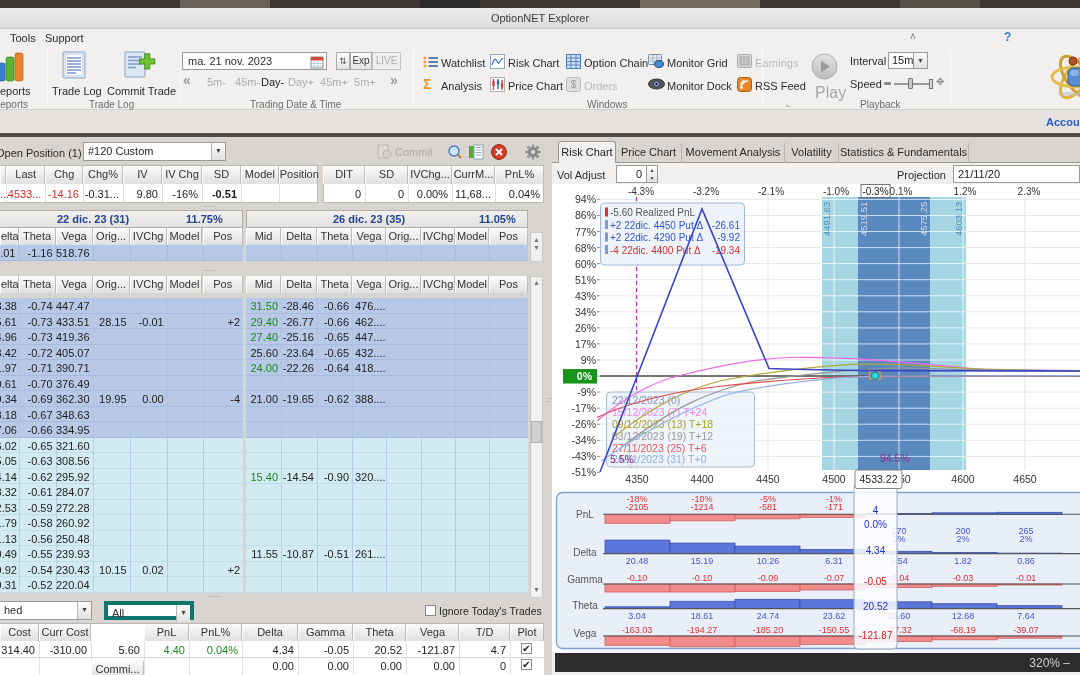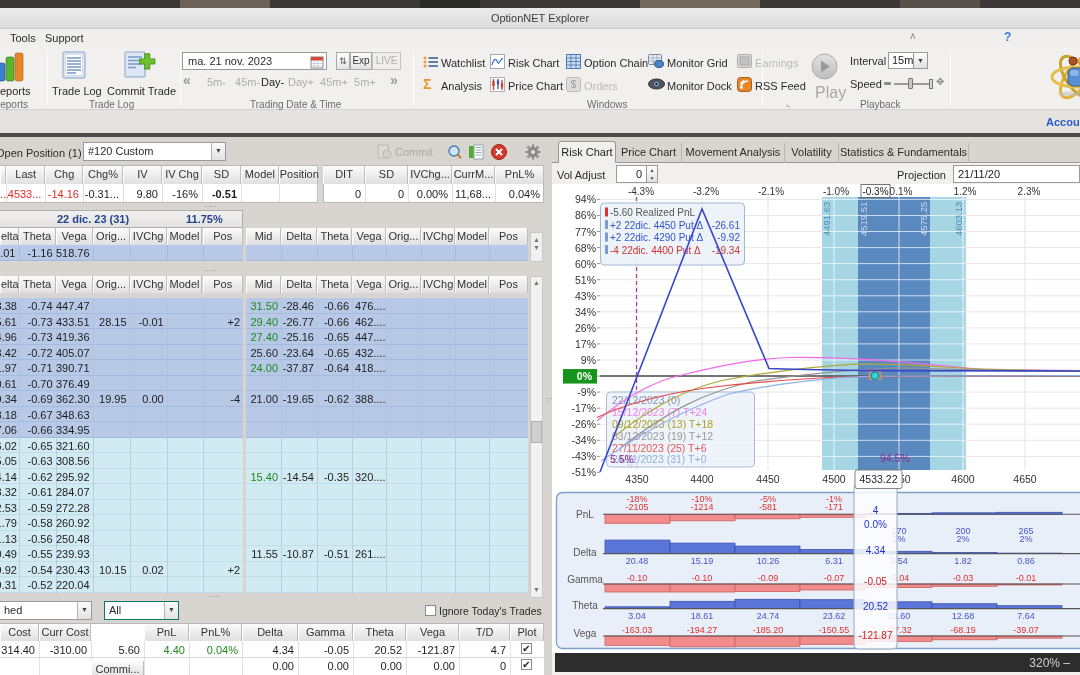--- a/index.html
+++ b/index.html
@@ -291,20 +291,24 @@
 <span class="num" style="left:0px;top:51px;color:#e02a2a;text-align:left;">...</span>
 <span class="num" style="right:183px;top:51px;">0</span>
 <span class="num" style="right:140px;top:51px;">0</span>
 <span class="num" style="right:96px;top:51px;">0.00%</span>
 <span class="num" style="right:53px;top:51px;">11,68...</span>
 <span class="num" style="right:4px;top:51px;">0.04%</span>
 <div class="abs" style="left:204px;top:66px;width:18px;height:4px;color:#9a9a9a;font-size:9px;line-height:2px;">.....</div>
 <div class="abs" style="left:0;top:73px;width:243px;height:18px;background:linear-gradient(#f2f1f0,#e3e1de);border:1px solid #b0aeab;border-left:none;">
       <span class="abs" style="left:57px;top:2px;font-size:11px;font-weight:bold;color:#23448f;">22 dic. 23 (31)</span>
       <span class="abs" style="left:186px;top:2px;font-size:11px;font-weight:bold;color:#23448f;">11.75%</span>
+    </div>
+<div class="abs" style="left:246px;top:73px;width:282px;height:18px;background:linear-gradient(#f2f1f0,#e3e1de);border:1px solid #b0aeab;">
+      <span class="abs" style="left:86px;top:2px;font-size:11px;font-weight:bold;color:#23448f;">26 dic. 23 (35)</span>
+      <span class="abs" style="left:232px;top:2px;font-size:11px;font-weight:bold;color:#23448f;">11.05%</span>
     </div>
 <div class="hdrcell" style="left:0px;top:91px;width:18.5px;height:17px;line-height:16px;">elta</div>
 <div class="hdrcell" style="left:18.5px;top:91px;width:37.1px;height:17px;line-height:16px;">Theta</div>
 <div class="hdrcell" style="left:55.6px;top:91px;width:36.99999999999999px;height:17px;line-height:16px;">Vega</div>
 <div class="hdrcell" style="left:92.6px;top:91px;width:37.0px;height:17px;line-height:16px;">Orig...</div>
 <div class="hdrcell" style="left:129.6px;top:91px;width:37.099999999999994px;height:17px;line-height:16px;">IVChg</div>
 <div class="hdrcell" style="left:166.7px;top:91px;width:35.80000000000001px;height:17px;line-height:16px;">Model</div>
 <div class="hdrcell" style="left:202.5px;top:91px;width:40.5px;height:17px;line-height:16px;">Pos</div>
 <div class="hdrcell" style="left:246px;top:91px;width:35px;height:17px;line-height:16px;">Mid</div>
 <div class="hdrcell" style="left:281px;top:91px;width:36px;height:17px;line-height:16px;">Delta</div>
@@ -479,45 +483,45 @@
 <span class="num" style="left:355px;top:178.5px;text-align:left;">462....</span>
 <span class="num" style="right:266px;top:194.0px;color:#1e8a1e;">27.40</span>
 <span class="num" style="right:230px;top:194.0px;">-25.16</span>
 <span class="num" style="right:195px;top:194.0px;">-0.65</span>
 <span class="num" style="left:355px;top:194.0px;text-align:left;">447....</span>
 <span class="num" style="right:266px;top:209.5px;color:#1d1d1d;">25.60</span>
 <span class="num" style="right:230px;top:209.5px;">-23.64</span>
 <span class="num" style="right:195px;top:209.5px;">-0.65</span>
 <span class="num" style="left:355px;top:209.5px;text-align:left;">432....</span>
 <span class="num" style="right:266px;top:225.0px;color:#1e8a1e;">24.00</span>
-<span class="num" style="right:230px;top:225.0px;">-37.87</span>
+<span class="num" style="right:230px;top:225.0px;">-22.26</span>
 <span class="num" style="right:195px;top:225.0px;">-0.64</span>
 <span class="num" style="left:355px;top:225.0px;text-align:center;">418....</span>
 <span class="num" style="right:266px;top:256.0px;color:#1d1d1d;">21.00</span>
 <span class="num" style="right:230px;top:256.0px;">-19.65</span>
 <span class="num" style="right:195px;top:256.0px;">-0.62</span>
 <span class="num" style="left:355px;top:256.0px;text-align:right;">388....</span>
 <span class="num" style="right:266px;top:333.5px;color:#1e8a1e;">15.40</span>
 <span class="num" style="right:230px;top:333.5px;">-14.54</span>
-<span class="num" style="right:195px;top:333.5px;">-0.35</span>
+<span class="num" style="right:195px;top:333.5px;">-0.90</span>
 <span class="num" style="left:355px;top:333.5px;text-align:left;">320....</span>
 <span class="num" style="right:266px;top:411.0px;color:#1d1d1d;">11.55</span>
 <span class="num" style="right:230px;top:411.0px;">-10.87</span>
 <span class="num" style="right:195px;top:411.0px;">-0.51</span>
 <span class="num" style="left:355px;top:411.0px;text-align:left;">261....</span>
 <div class="abs" style="left:530px;top:139px;width:13px;height:322px;background:#f1f1f1;border:1px solid #c8c8c8;"></div>
 <div class="abs" style="left:530px;top:139px;width:13px;height:15px;font-size:7px;color:#777;text-align:center;line-height:14px;">▲</div>
 <div class="abs" style="left:531px;top:284px;width:11px;height:22px;background:#cfcfcf;border:1px solid #b0b0b0;"></div>
 <div class="abs" style="left:530px;top:446px;width:13px;height:15px;font-size:7px;color:#777;text-align:center;line-height:14px;">▼</div>
 <div class="abs" style="left:208px;top:456px;width:18px;height:4px;color:#9a9a9a;font-size:9px;line-height:2px;">.....</div>
 <div class="abs" style="left:-30px;top:464px;width:122px;height:19px;background:#fff;border:1px solid #9a9a9a;">
       <span class="abs t11" style="left:33px;top:2px;">hed</span>
       <div class="abs" style="right:0;top:0;width:14px;height:17px;background:linear-gradient(#fbfbfb,#e2e2e2);border-left:1px solid #b5b5b5;font-size:7px;color:#444;text-align:center;line-height:16px;">▼</div>
     </div>
-<div class="abs" style="left:104px;top:464px;width:75px;height:19px;background:#fff;border:1px solid #0f766e;">
+<div class="abs" style="left:104px;top:464px;width:90px;height:19px;background:#fff;border:4px solid #0f766e;">
       <span class="abs t11" style="left:4px;top:2px;">All</span>
       <div class="abs" style="right:0;top:0;width:14px;height:17px;background:linear-gradient(#fbfbfb,#e2e2e2);border-left:1px solid #b5b5b5;font-size:7px;color:#444;text-align:center;line-height:16px;">▼</div>
     </div>
 <div class="chk" style="left:425px;top:468px;"></div>
 <span class="abs" style="left:439px;top:468px;font-size:10.5px;color:#2b2b2b;white-space:nowrap;">Ignore Today's Trades</span>
 <div class="abs" style="left:0;top:486px;width:544px;height:52px;background:#fff;border-top:1px solid #b8b8b8;"></div>
 <div class="hdrcell" style="left:0px;top:487px;width:39px;height:17px;line-height:16px;">Cost</div>
 <div class="cellline" style="left:39px;top:504px;height:34px;background:#e2e2e2;"></div>
 <div class="hdrcell" style="left:39px;top:487px;width:52px;height:17px;line-height:16px;">Curr Cost</div>
 <div class="cellline" style="left:91px;top:504px;height:34px;background:#e2e2e2;"></div>

